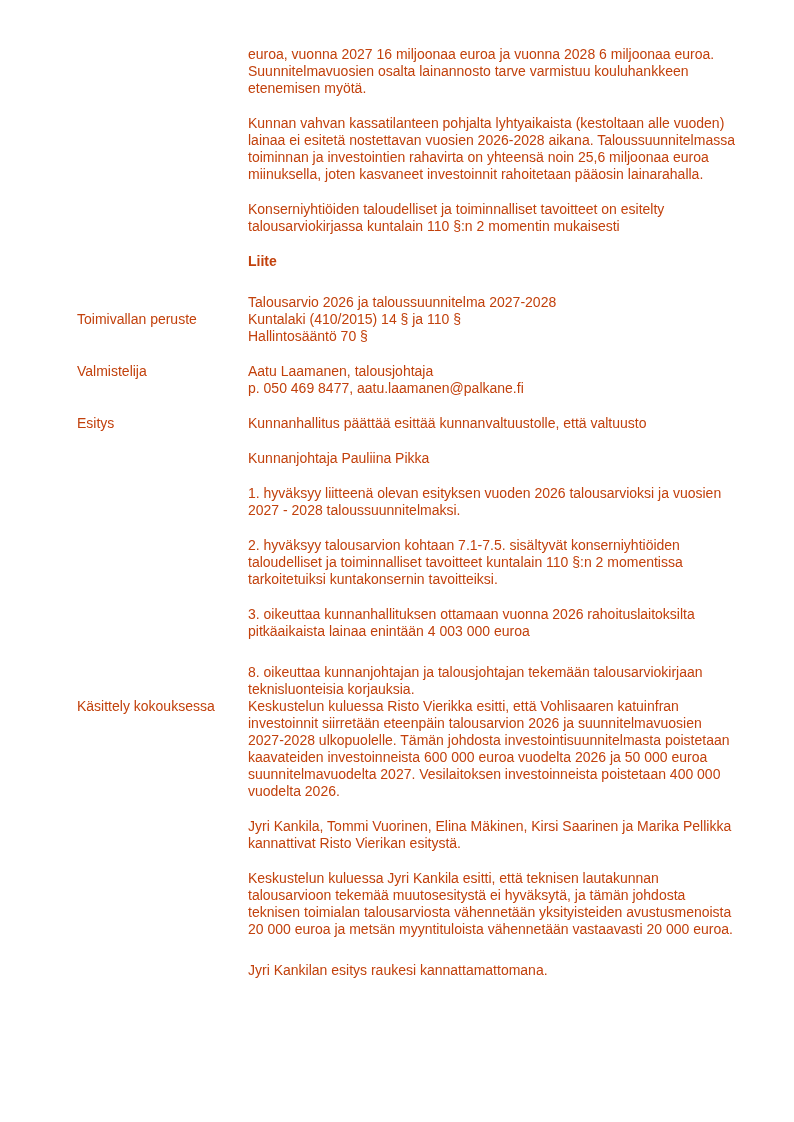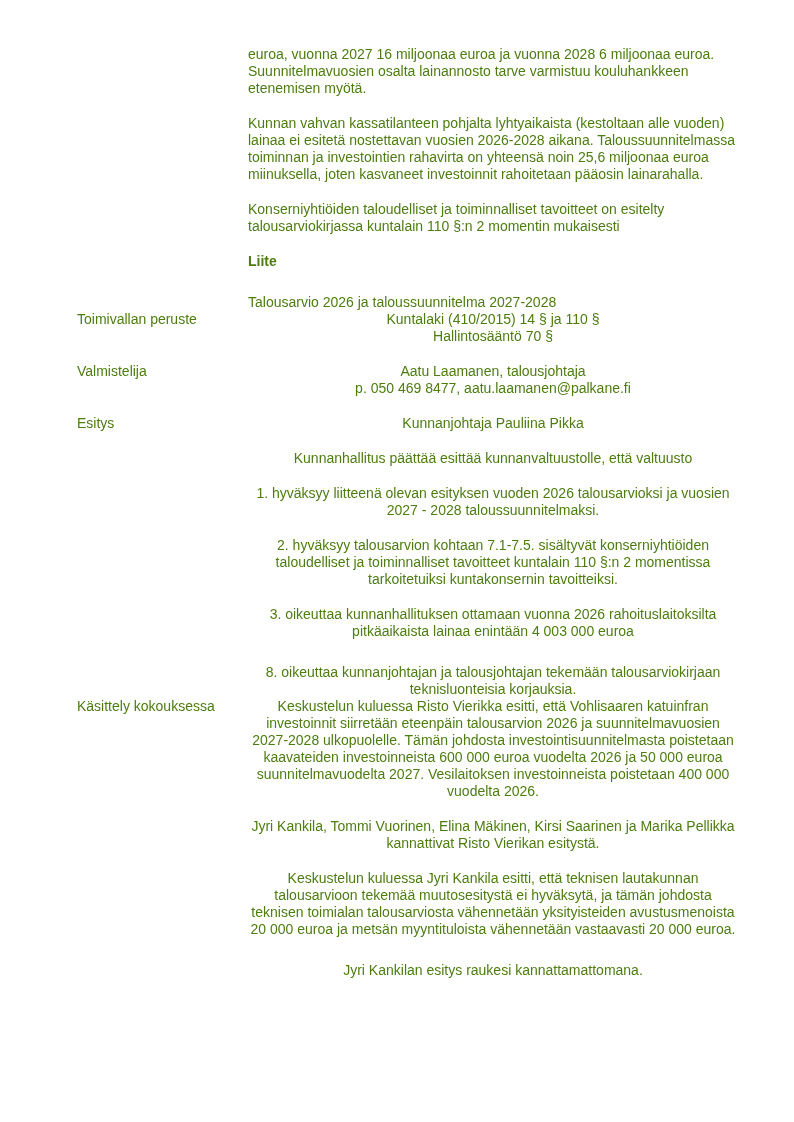--- a/index.html
+++ b/index.html
@@ -7,38 +7,37 @@
     padding: 0;
     background: #ffffff;
   }
   .page {
     position: relative;
     width: 794px;
     height: 1122px;
     box-sizing: border-box;
     padding: 46px 56px 0 77px;
     background: #ffffff;
-    color: #4d7c0f;
+    color: #c2410c;
     font-family: "Liberation Sans", "DejaVu Sans", sans-serif;
     font-size: 14px;
     line-height: 17px;
     overflow: hidden;
   }
   .row {
     display: flex;
     align-items: flex-start;
   }
   .label-col {
     flex: 0 0 171px;
     width: 171px;
   }
   .body-col {
     flex: 0 0 490px;
     width: 490px;
-    text-align: center;
   }
   .indent {
     margin-left: 171px;
   }
   p.para {
     margin: 0 0 18px 0;
   }
   p.para:last-child {
     margin-bottom: 0;
     margin-top: 24px;
@@ -79,22 +78,22 @@
     <div class="label-col">Valmistelija</div>
     <div class="body-col">
       <span class="line">Aatu Laamanen, talousjohtaja</span>
       <span class="line">p. 050 469 8477, aatu.laamanen@palkane.fi</span>
     </div>
   </div>
 
   <div class="row">
     <div class="label-col">Esitys</div>
     <div class="body-col">
+      <p class="para">Kunnanhallitus päättää esittää kunnanvaltuustolle, että valtuusto</p>
       <p class="para">Kunnanjohtaja Pauliina Pikka</p>
-      <p class="para">Kunnanhallitus päättää esittää kunnanvaltuustolle, että valtuusto</p>
       <p class="para">1. hyväksyy liitteenä olevan esityksen vuoden 2026 talousarvioksi ja vuosien 2027 - 2028 taloussuunnitelmaksi.</p>
       <p class="para">2. hyväksyy talousarvion kohtaan 7.1-7.5. sisältyvät konserniyhtiöiden taloudelliset ja toiminnalliset tavoitteet kuntalain 110 §:n 2 momentissa tarkoitetuiksi kuntakonsernin tavoitteiksi.</p>
       <p class="para">3. oikeuttaa kunnanhallituksen ottamaan vuonna 2026 rahoituslaitoksilta pitkäaikaista lainaa enintään 4 003 000 euroa</p>
       <p class="para">8. oikeuttaa kunnanjohtajan ja talousjohtajan tekemään talousarviokirjaan teknisluonteisia korjauksia.</p>
     </div>
   </div>
 
   <div class="row">
     <div class="label-col">Käsittely kokouksessa</div>
     <div class="body-col">

